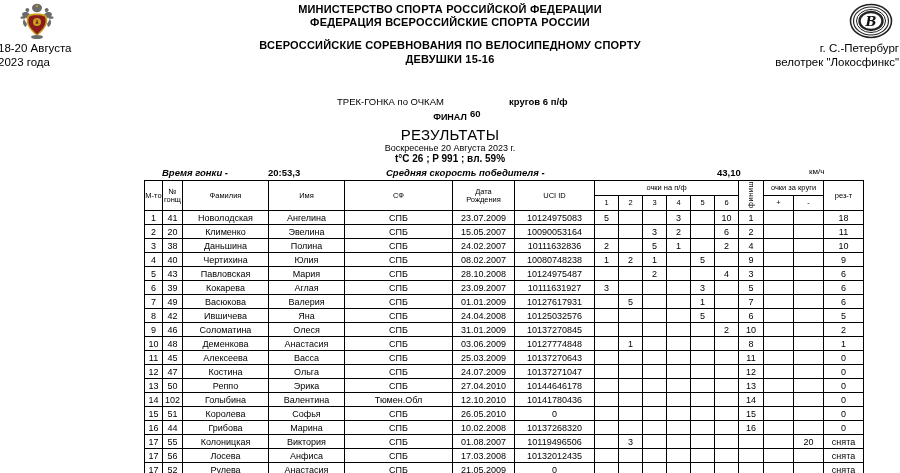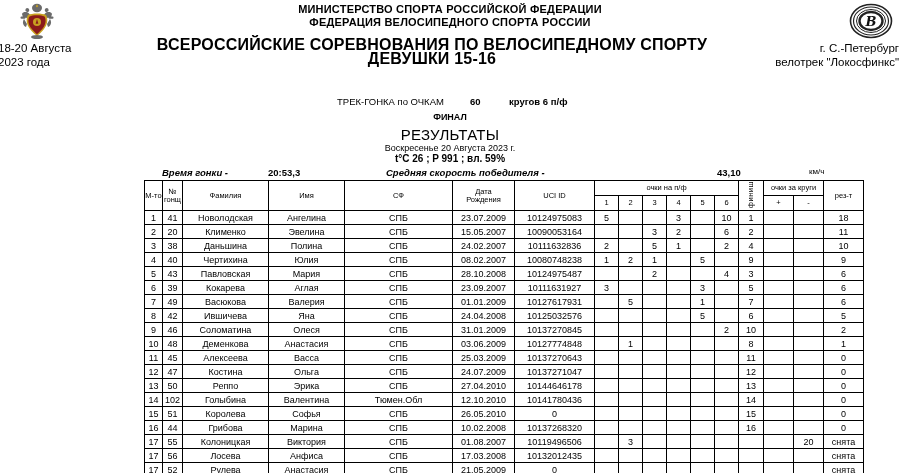--- a/index.html
+++ b/index.html
@@ -13,28 +13,28 @@
   
   .hdr{position:absolute;left:0;top:0;width:900px;height:92px;}
   .logo-left{position:absolute;left:14px;top:2px;width:46px;height:38px;}
   .logo-right{position:absolute;left:849px;top:3px;width:44px;height:36px;}
   .date-left{position:absolute;left:-2px;top:41px;width:130px;text-align:left;
              font-size:11.5px;line-height:14px;}
   .venue-right{position:absolute;left:700px;top:41px;width:199px;text-align:right;
              font-size:11.5px;line-height:14px;}
   .ministry{position:absolute;left:150px;top:3px;width:600px;text-align:center;
             font-size:11px;font-weight:bold;line-height:13px;letter-spacing:.2px;}
-  .compet{position:absolute;left:132px;top:38px;width:600px;text-align:center;
-            font-size:16px;font-weight:bold;line-height:14px;letter-spacing:.2px;}
+  .compet{position:absolute;left:150px;top:38px;width:600px;text-align:center;
+            font-size:11px;font-weight:bold;line-height:14px;letter-spacing:.2px;}
 
   
   .titleblk{position:absolute;left:0;top:96px;width:900px;text-align:center;}
   .rt-line1{position:relative;height:13px;}
   .rt-disc{position:absolute;left:337px;top:0;font-size:9.5px;font-weight:normal;}
-  .rt-laps{position:absolute;left:470px;top:0;font-size:9.5px;font-weight:bold;}
+  .rt-laps{position:absolute;left:470px;top:12px;font-size:9.5px;font-weight:bold;}
   .rt-heats{position:absolute;left:509px;top:0;font-size:9.5px;font-weight:bold;}
   .rt-final{font-size:9px;font-weight:bold;margin-top:3px;text-align:center;}
   .rt-res{font-size:15px;margin-top:4px;letter-spacing:.3px;}
   .rt-date{font-size:9px;margin-top:0;}
   .rt-cond{font-size:10px;font-weight:bold;margin-top:0;}
 
   
   .timeline{position:absolute;left:144px;top:167px;width:746px;height:13px;
             font-size:9.5px;font-style:italic;}
   .tl-a{position:absolute;left:18px;top:0;font-weight:bold;}
@@ -107,21 +107,21 @@
       <div>2023 года</div>
     </div>
 
     <div class="venue-right">
       <div>г. С.-Петербург</div>
       <div>велотрек "Локосфинкс"</div>
     </div>
 
     <div class="ministry">
       <div>МИНИСТЕРСТВО СПОРТА РОССИЙСКОЙ ФЕДЕРАЦИИ</div>
-      <div>ФЕДЕРАЦИЯ ВЕЛОСИПЕДНОГО СПОРТА РОССИИ</div>
+      <div>ФЕДЕРАЦИЯ ВСЕРОССИЙСКИЕ СПОРТА РОССИИ</div>
     </div>
 
     <div class="compet">
       <div>ВСЕРОССИЙСКИЕ СОРЕВНОВАНИЯ ПО ВЕЛОСИПЕДНОМУ СПОРТУ</div>
       <div>ДЕВУШКИ 15-16</div>
     </div>
   </div>
 
   <div class="titleblk">
     <div class="rt-line1">

